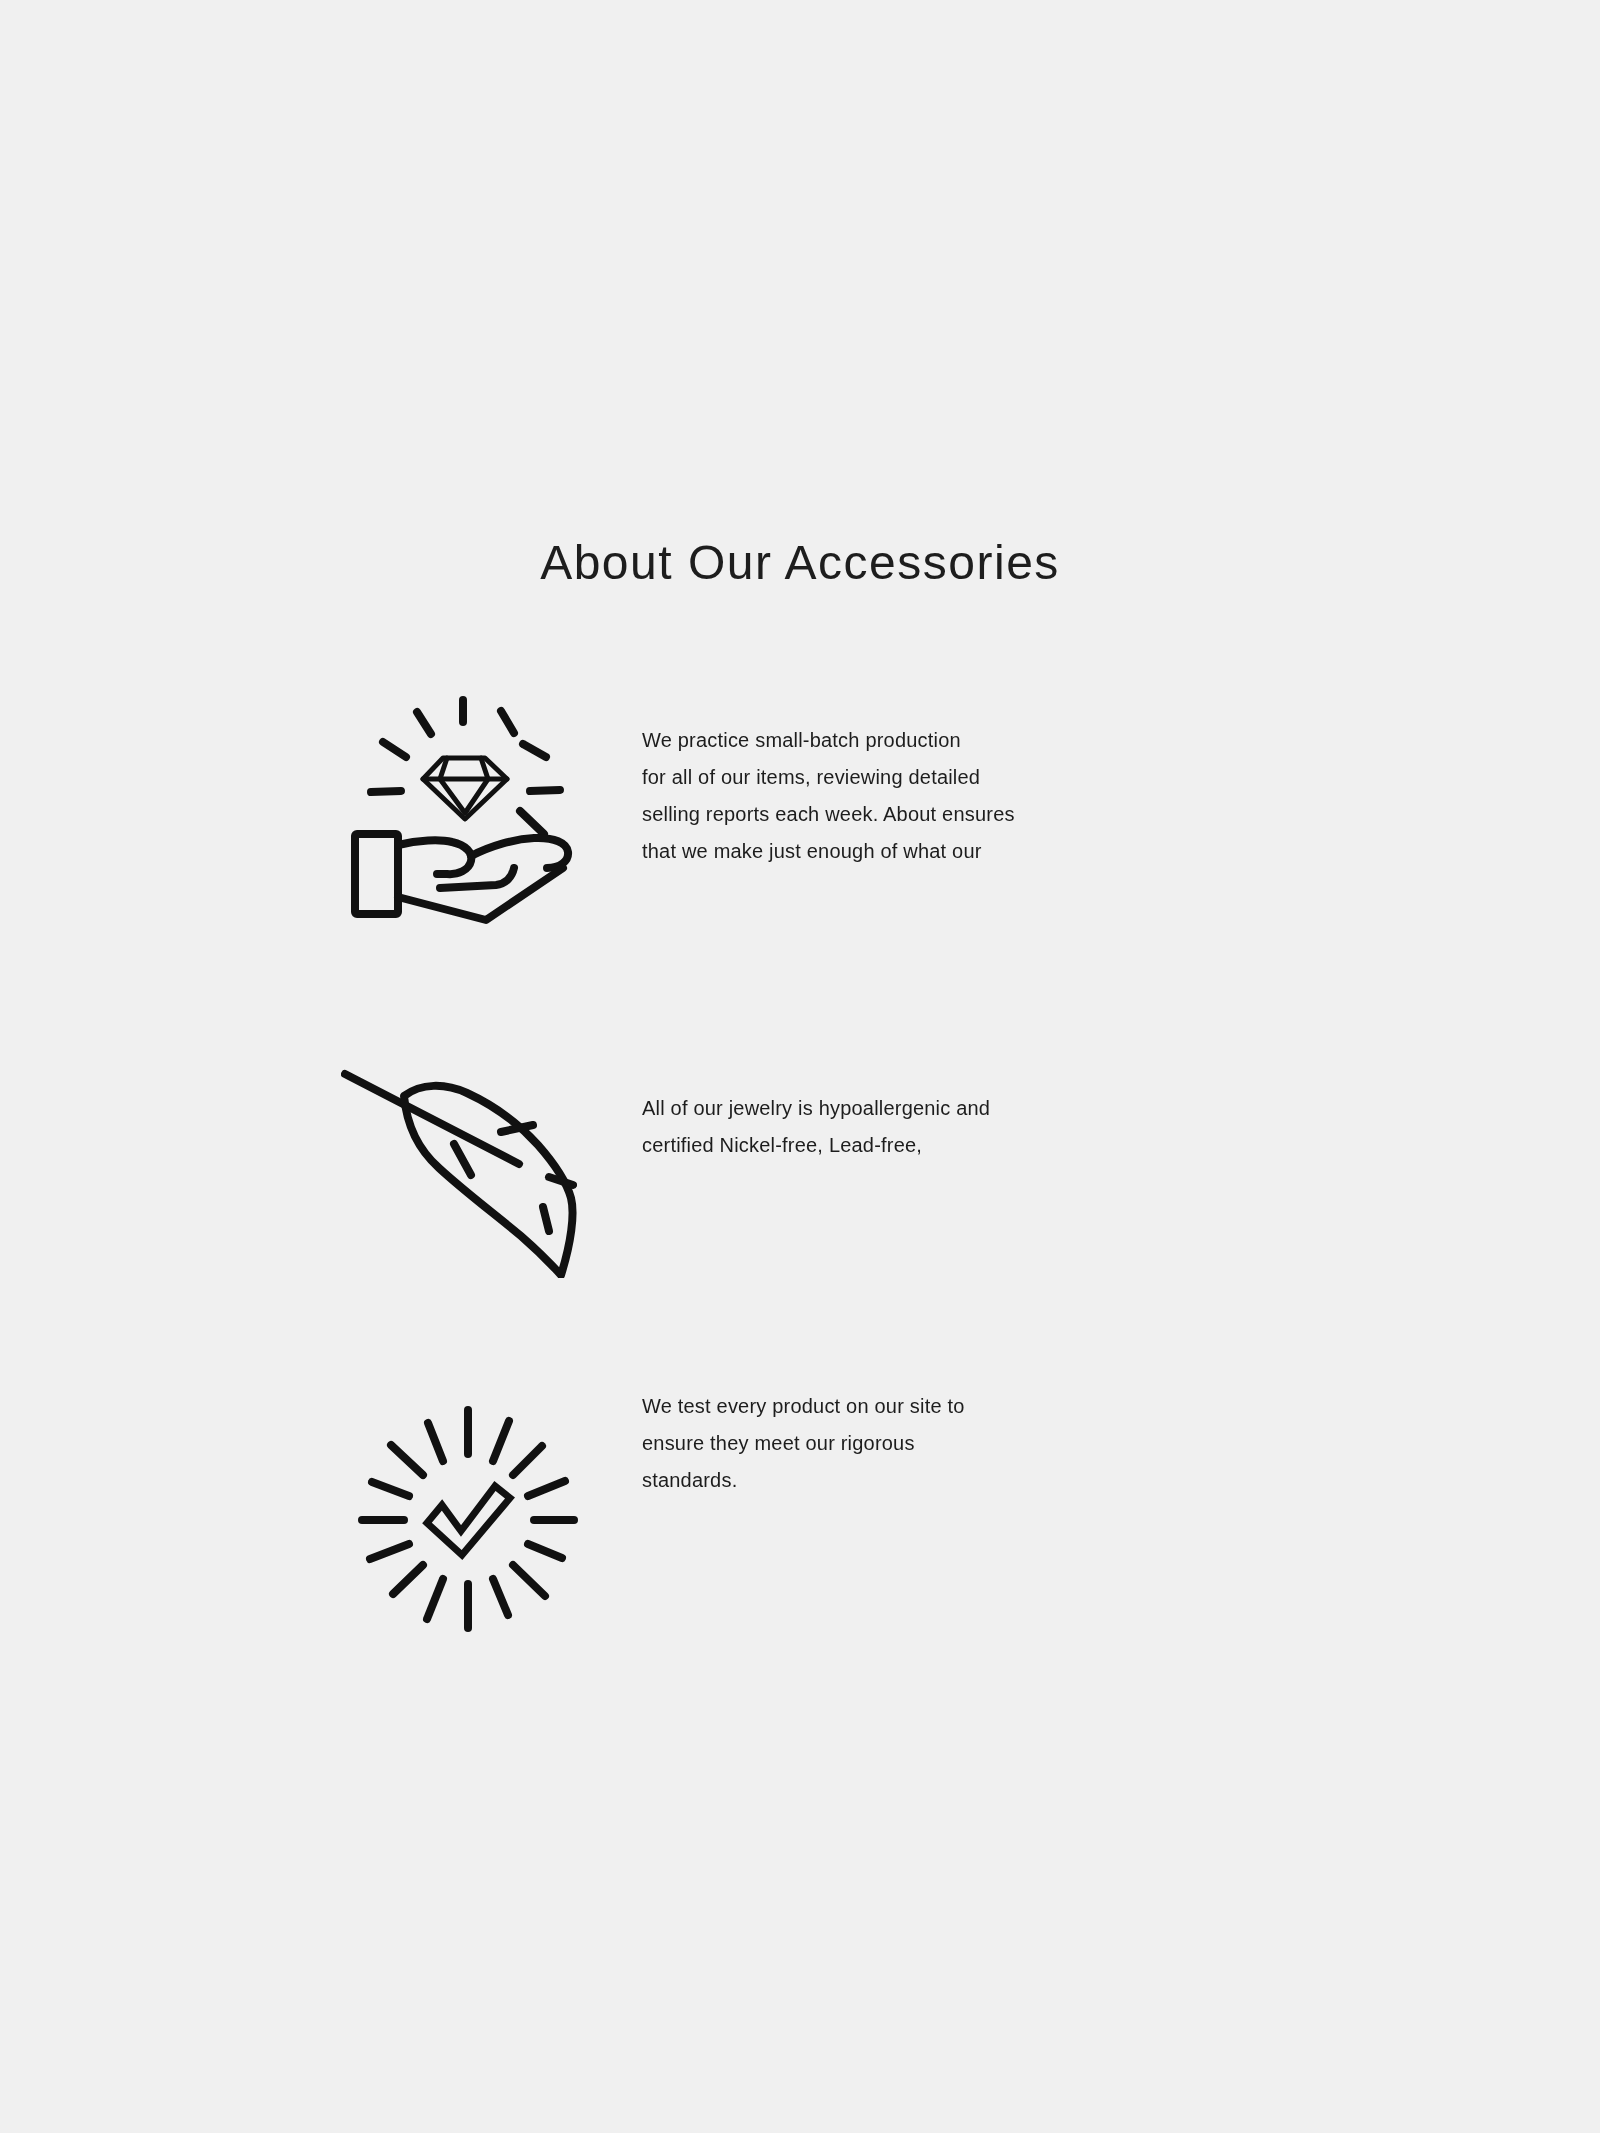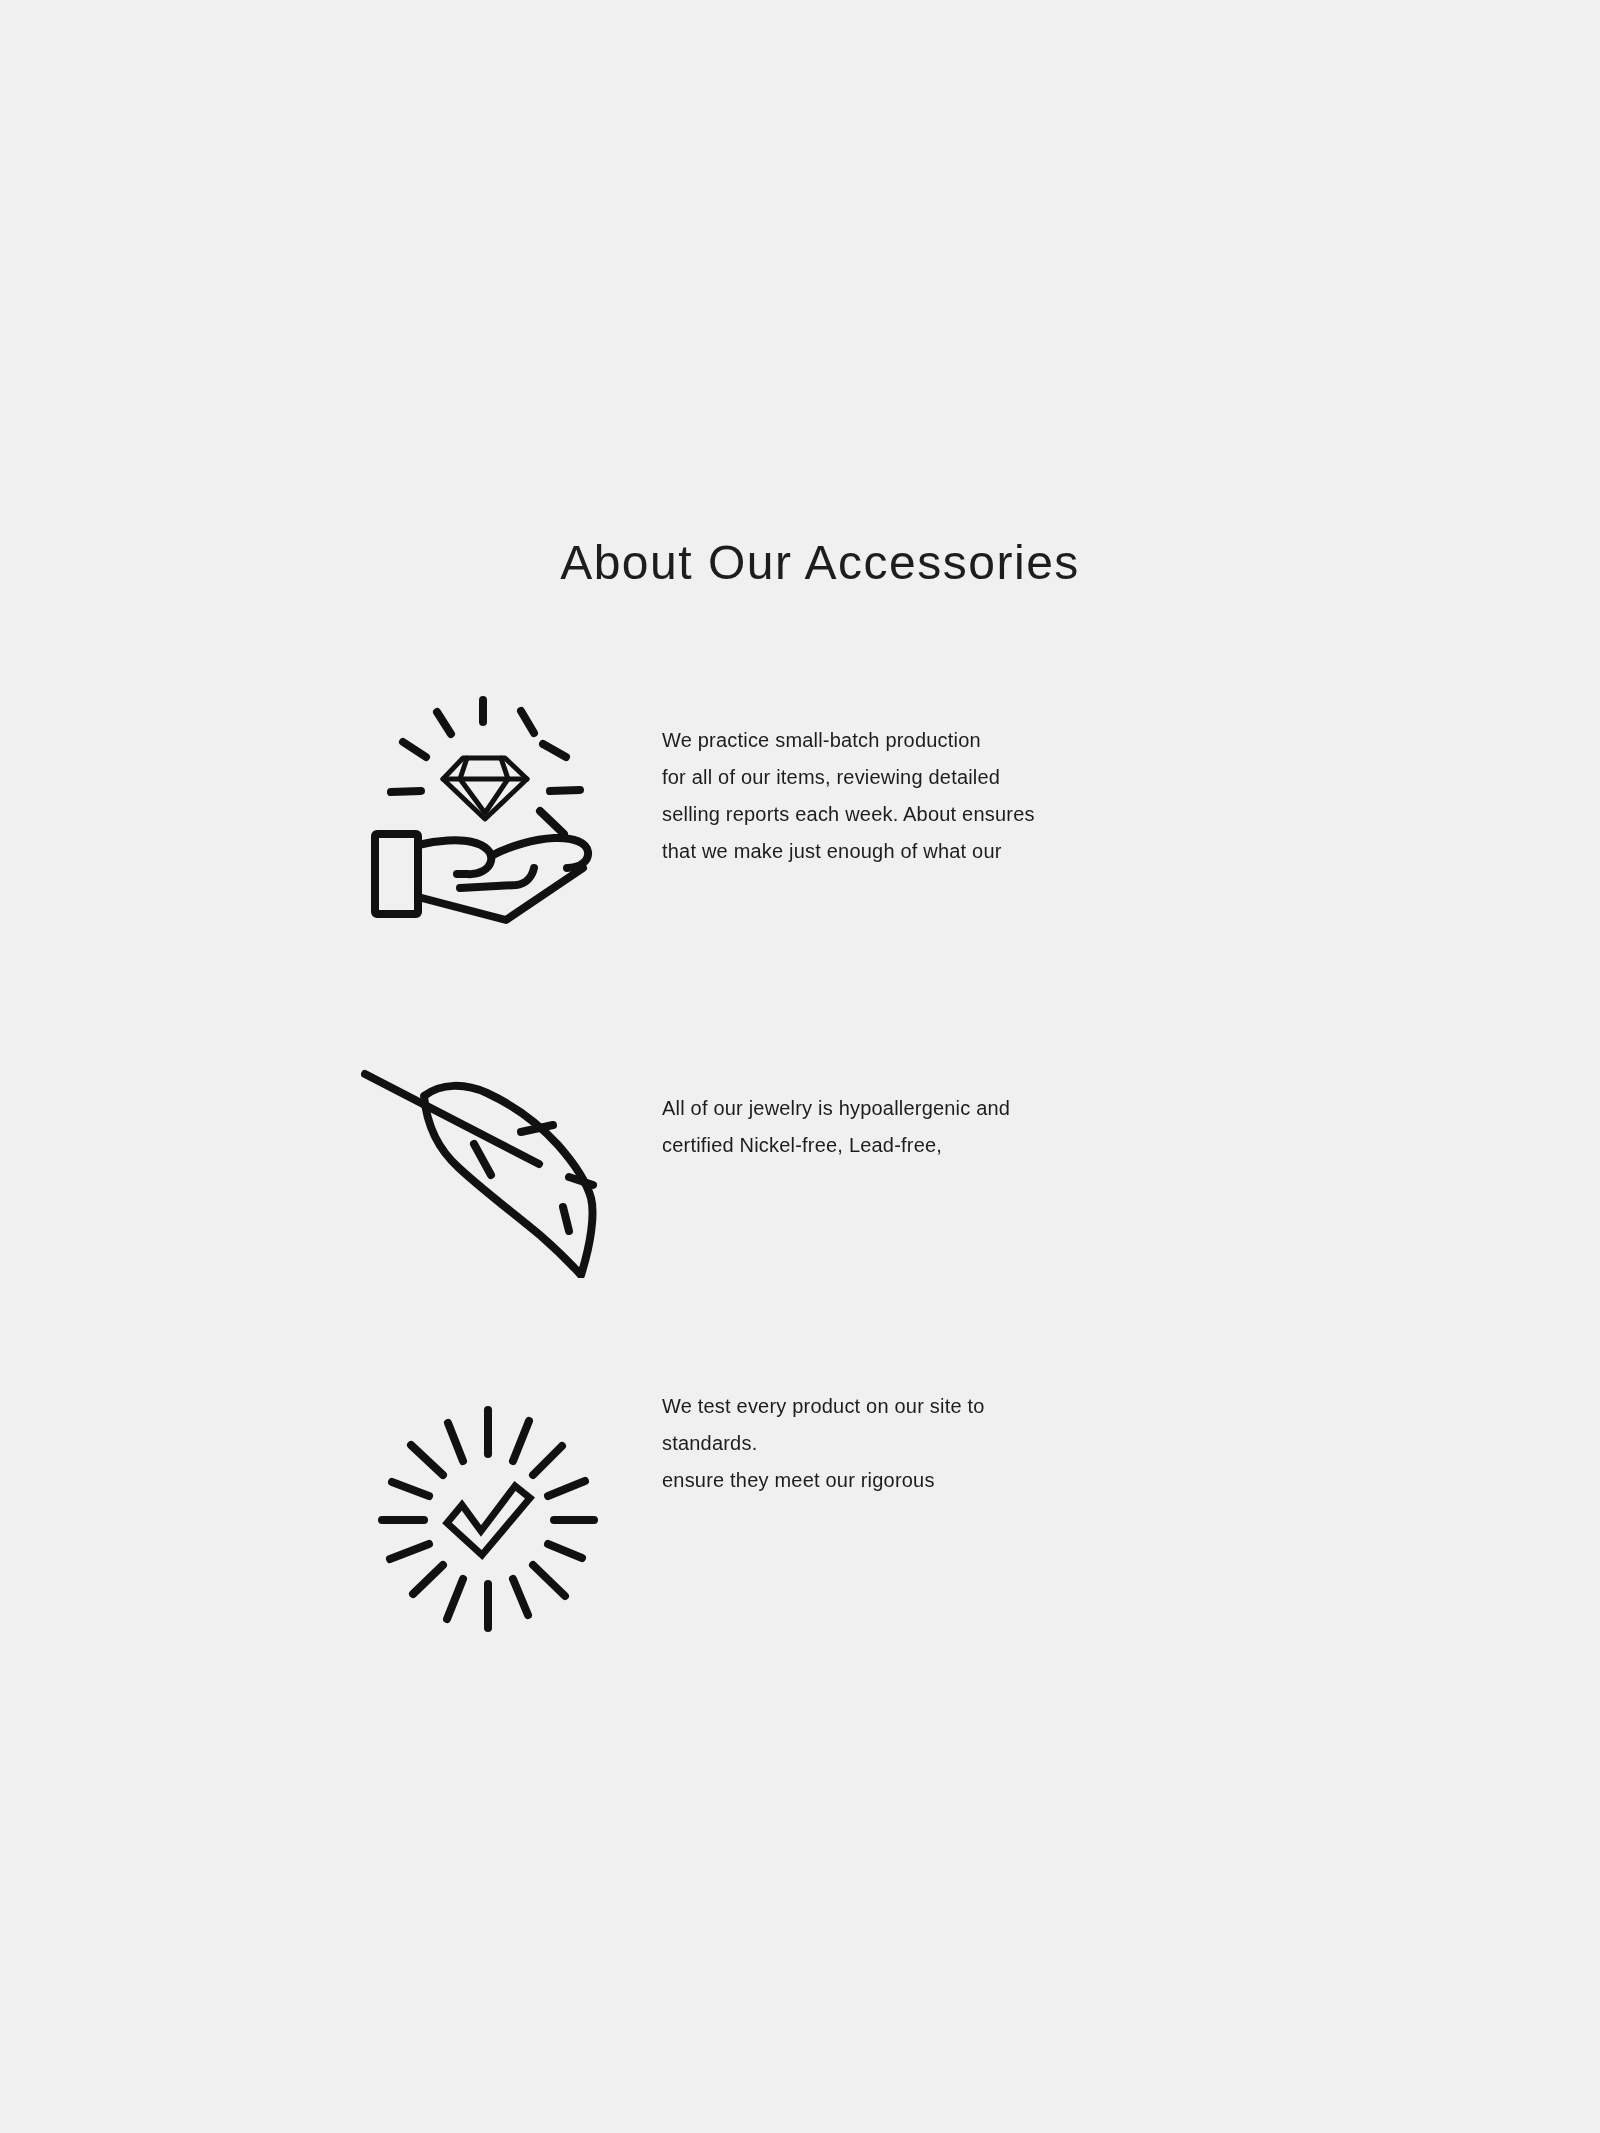--- a/index.html
+++ b/index.html
@@ -4,21 +4,21 @@
 <style>
   html, body { margin: 0; padding: 0; }
   body {
     width: 1600px;
     height: 2133px;
     background: #f0f0f0;
     font-family: "Liberation Sans", "DejaVu Sans", sans-serif;
     position: relative;
     overflow: hidden;
   }
-  .page { position: absolute; inset: 0; margin-left: 20px; }
+  .page { position: absolute; inset: 0; }
 
   .section-title {
     position: absolute;
     top: 494px;
     left: 0;
     width: 1600px;
     text-align: center;
     font-size: 48px;
     line-height: 58px;
     font-weight: 400;
@@ -156,17 +156,17 @@
         <line x1="63" y1="94" x2="26" y2="80"></line>
         <line x1="77" y1="73" x2="45" y2="43"></line>
         <line x1="97" y1="59" x2="82" y2="21"></line>
       </g>
 
       <path class="stroke-check" d="M81,121 L96,103 L115,129 L149,84 L164,96 L116,153 Z"></path>
     </svg>
   </div>
   <div class="feature-text text-3">
     <div class="line">We test every product on our site to</div>
+    <div class="line">ensure they meet our rigorous</div>
     <div class="line">standards.</div>
-    <div class="line">ensure they meet our rigorous</div>
   </div>
 
 </div>
 
 </body></html>

